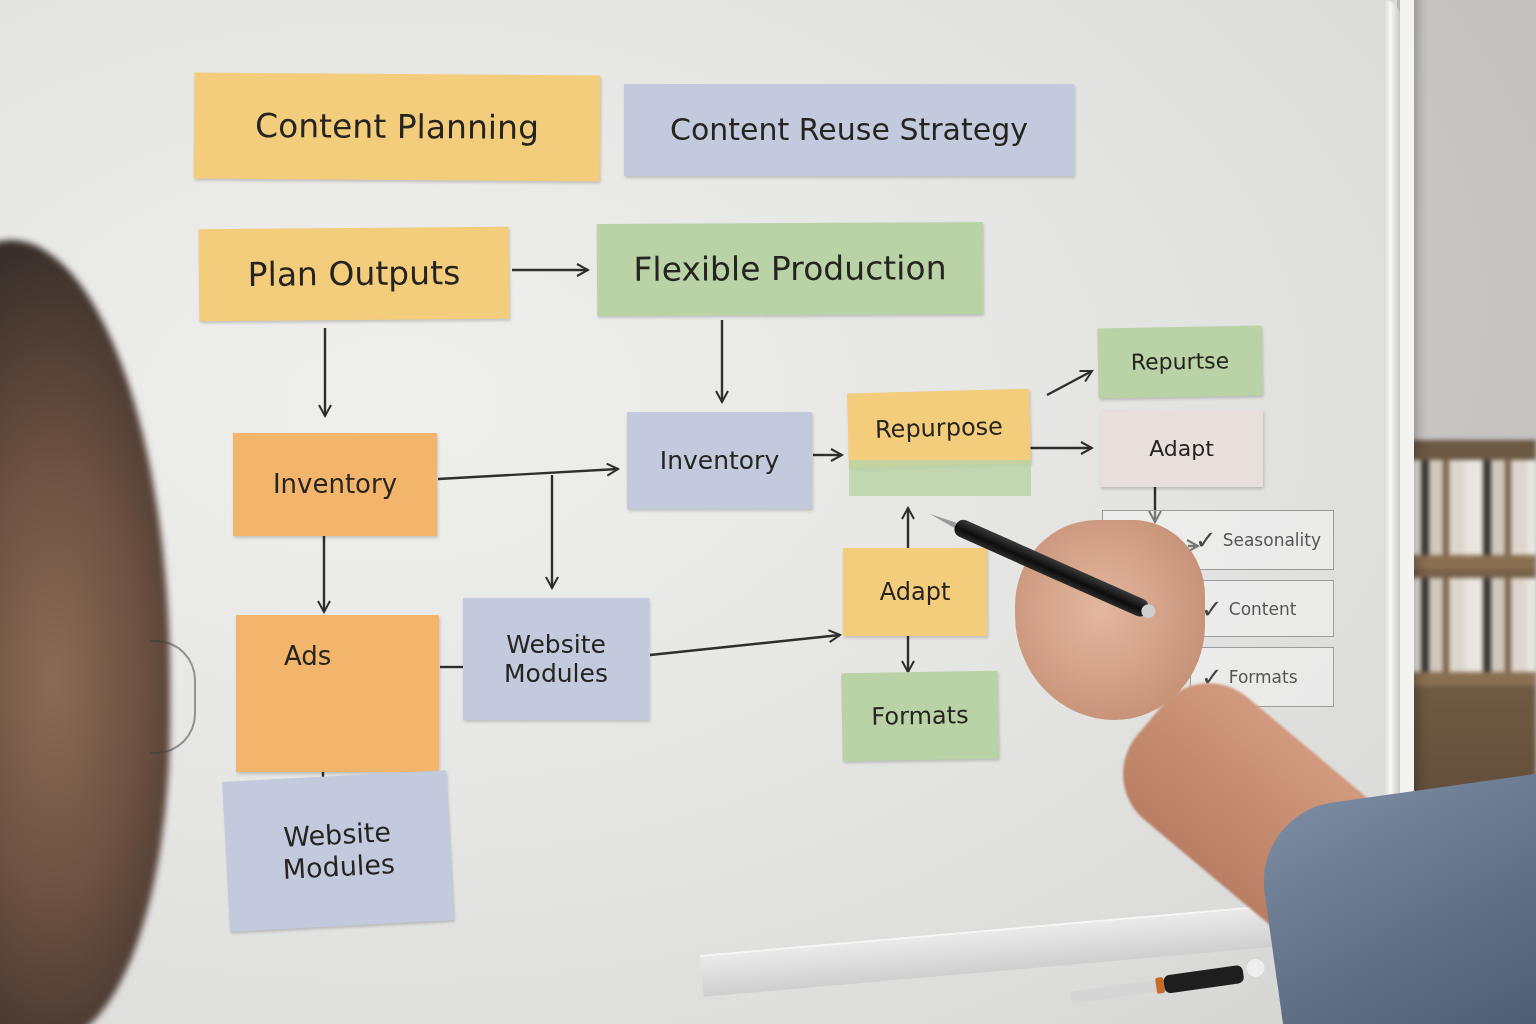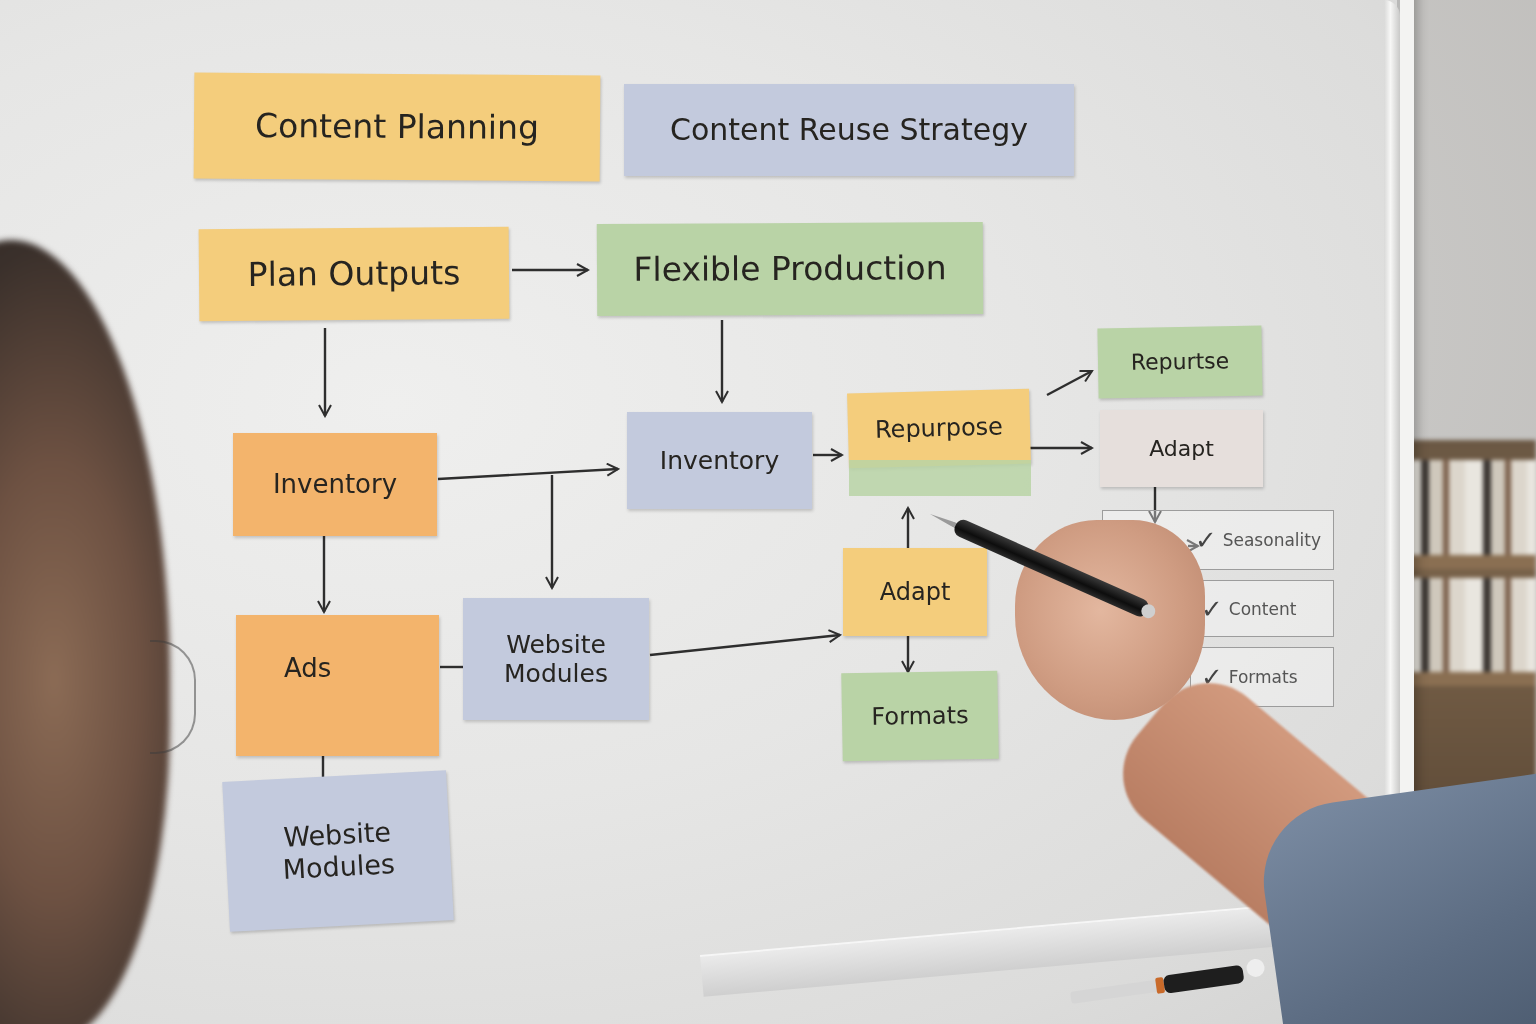--- a/index.html
+++ b/index.html
@@ -196,21 +196,21 @@
 </div>
 <div class="checkbox" style="left:1190px; top:580px; width:144px; height:57px; justify-content:flex-start; padding-left:10px; box-sizing:border-box;">
   <span class="mark">✓</span>
   <span>Content</span>
 </div>
 <div class="checkbox" style="left:1190px; top:647px; width:144px; height:60px; justify-content:flex-start; padding-left:10px; box-sizing:border-box;">
   <span class="mark">✓</span>
   <span>Formats</span>
 </div>
 
-<div class="note orange" style="left:236px; top:615px; width:203px; height:141px; font-size:26px; justify-content:flex-start; padding-left:48px; box-sizing:border-box; align-items:flex-start; padding-top:38px;">
+<div class="note orange" style="left:236px; top:615px; width:203px; height:157px; font-size:26px; justify-content:flex-start; padding-left:48px; box-sizing:border-box; align-items:flex-start; padding-top:26px;">
   <span>Ads</span>
 </div>
 <div class="note blue" style="left:463px; top:598px; width:186px; height:122px; font-size:25px; white-space:pre-line;">
   <span>Website
 Modules</span>
 </div>
 <div class="note yellow" style="left:843px; top:548px; width:144px; height:88px; font-size:24px;">
   <span>Adapt</span>
 </div>
 <div class="note green" style="left:842px; top:672px; width:156px; height:88px; font-size:24px; transform:rotate(-1deg);">

